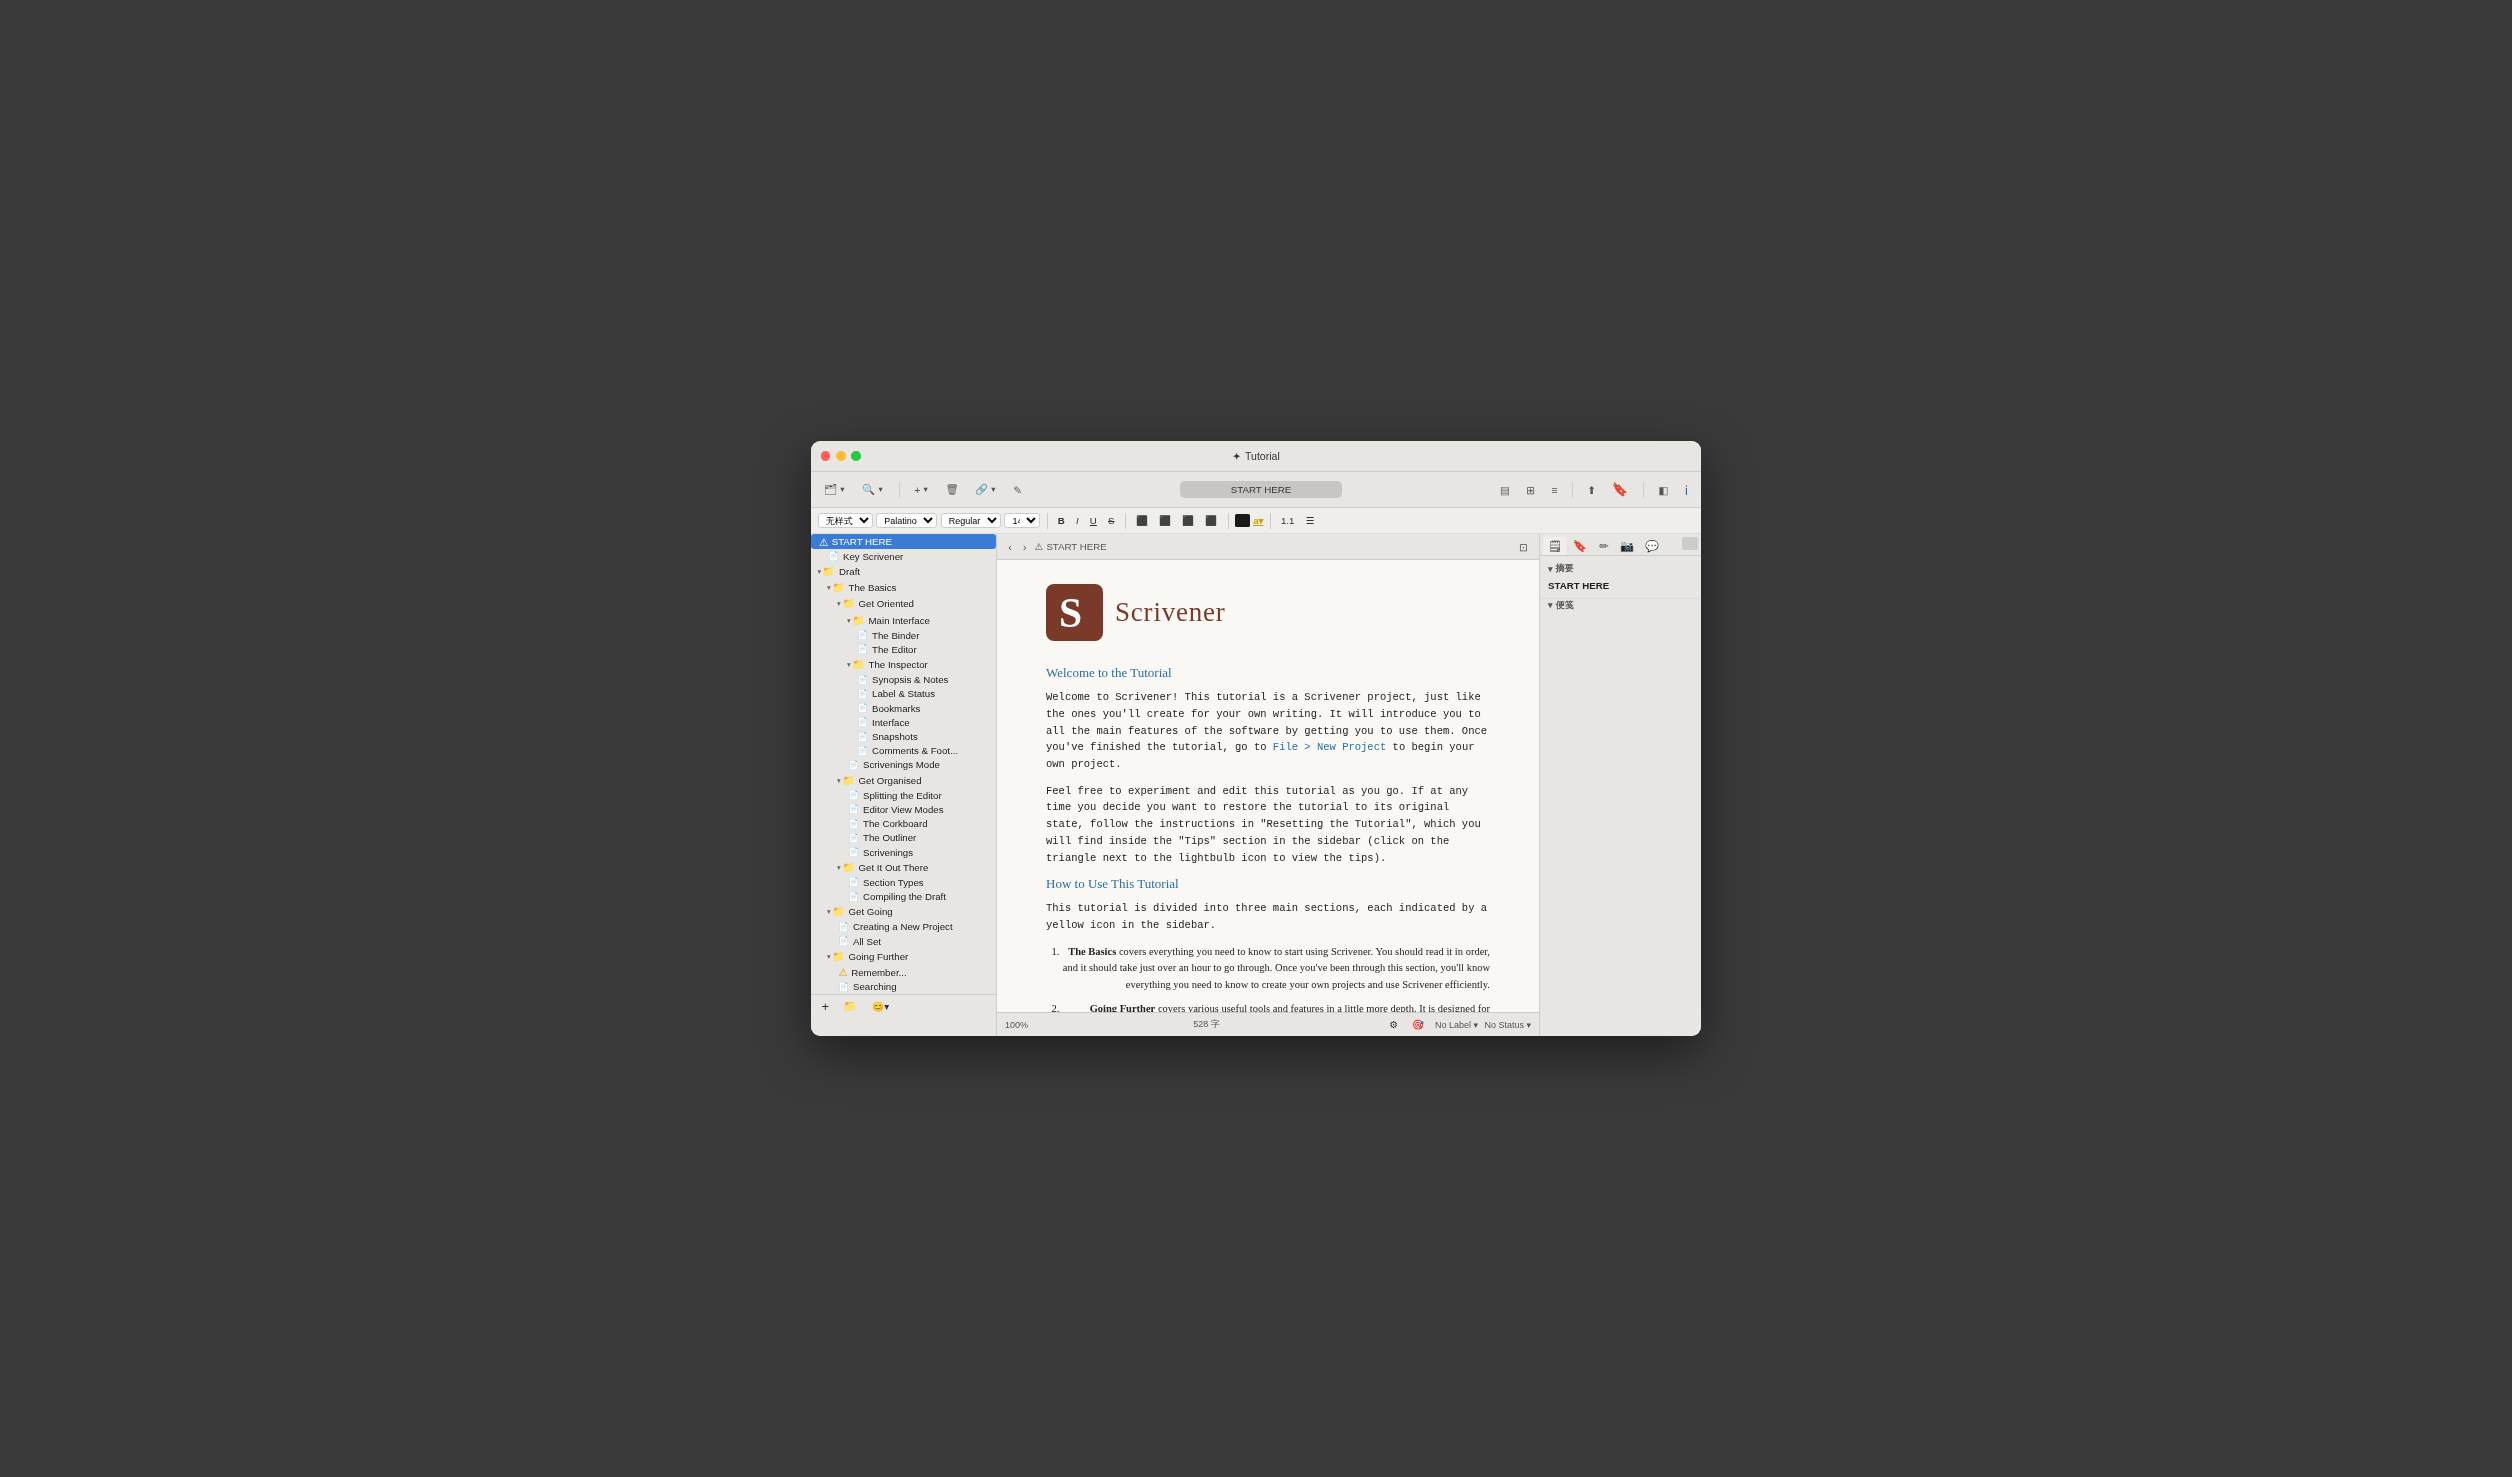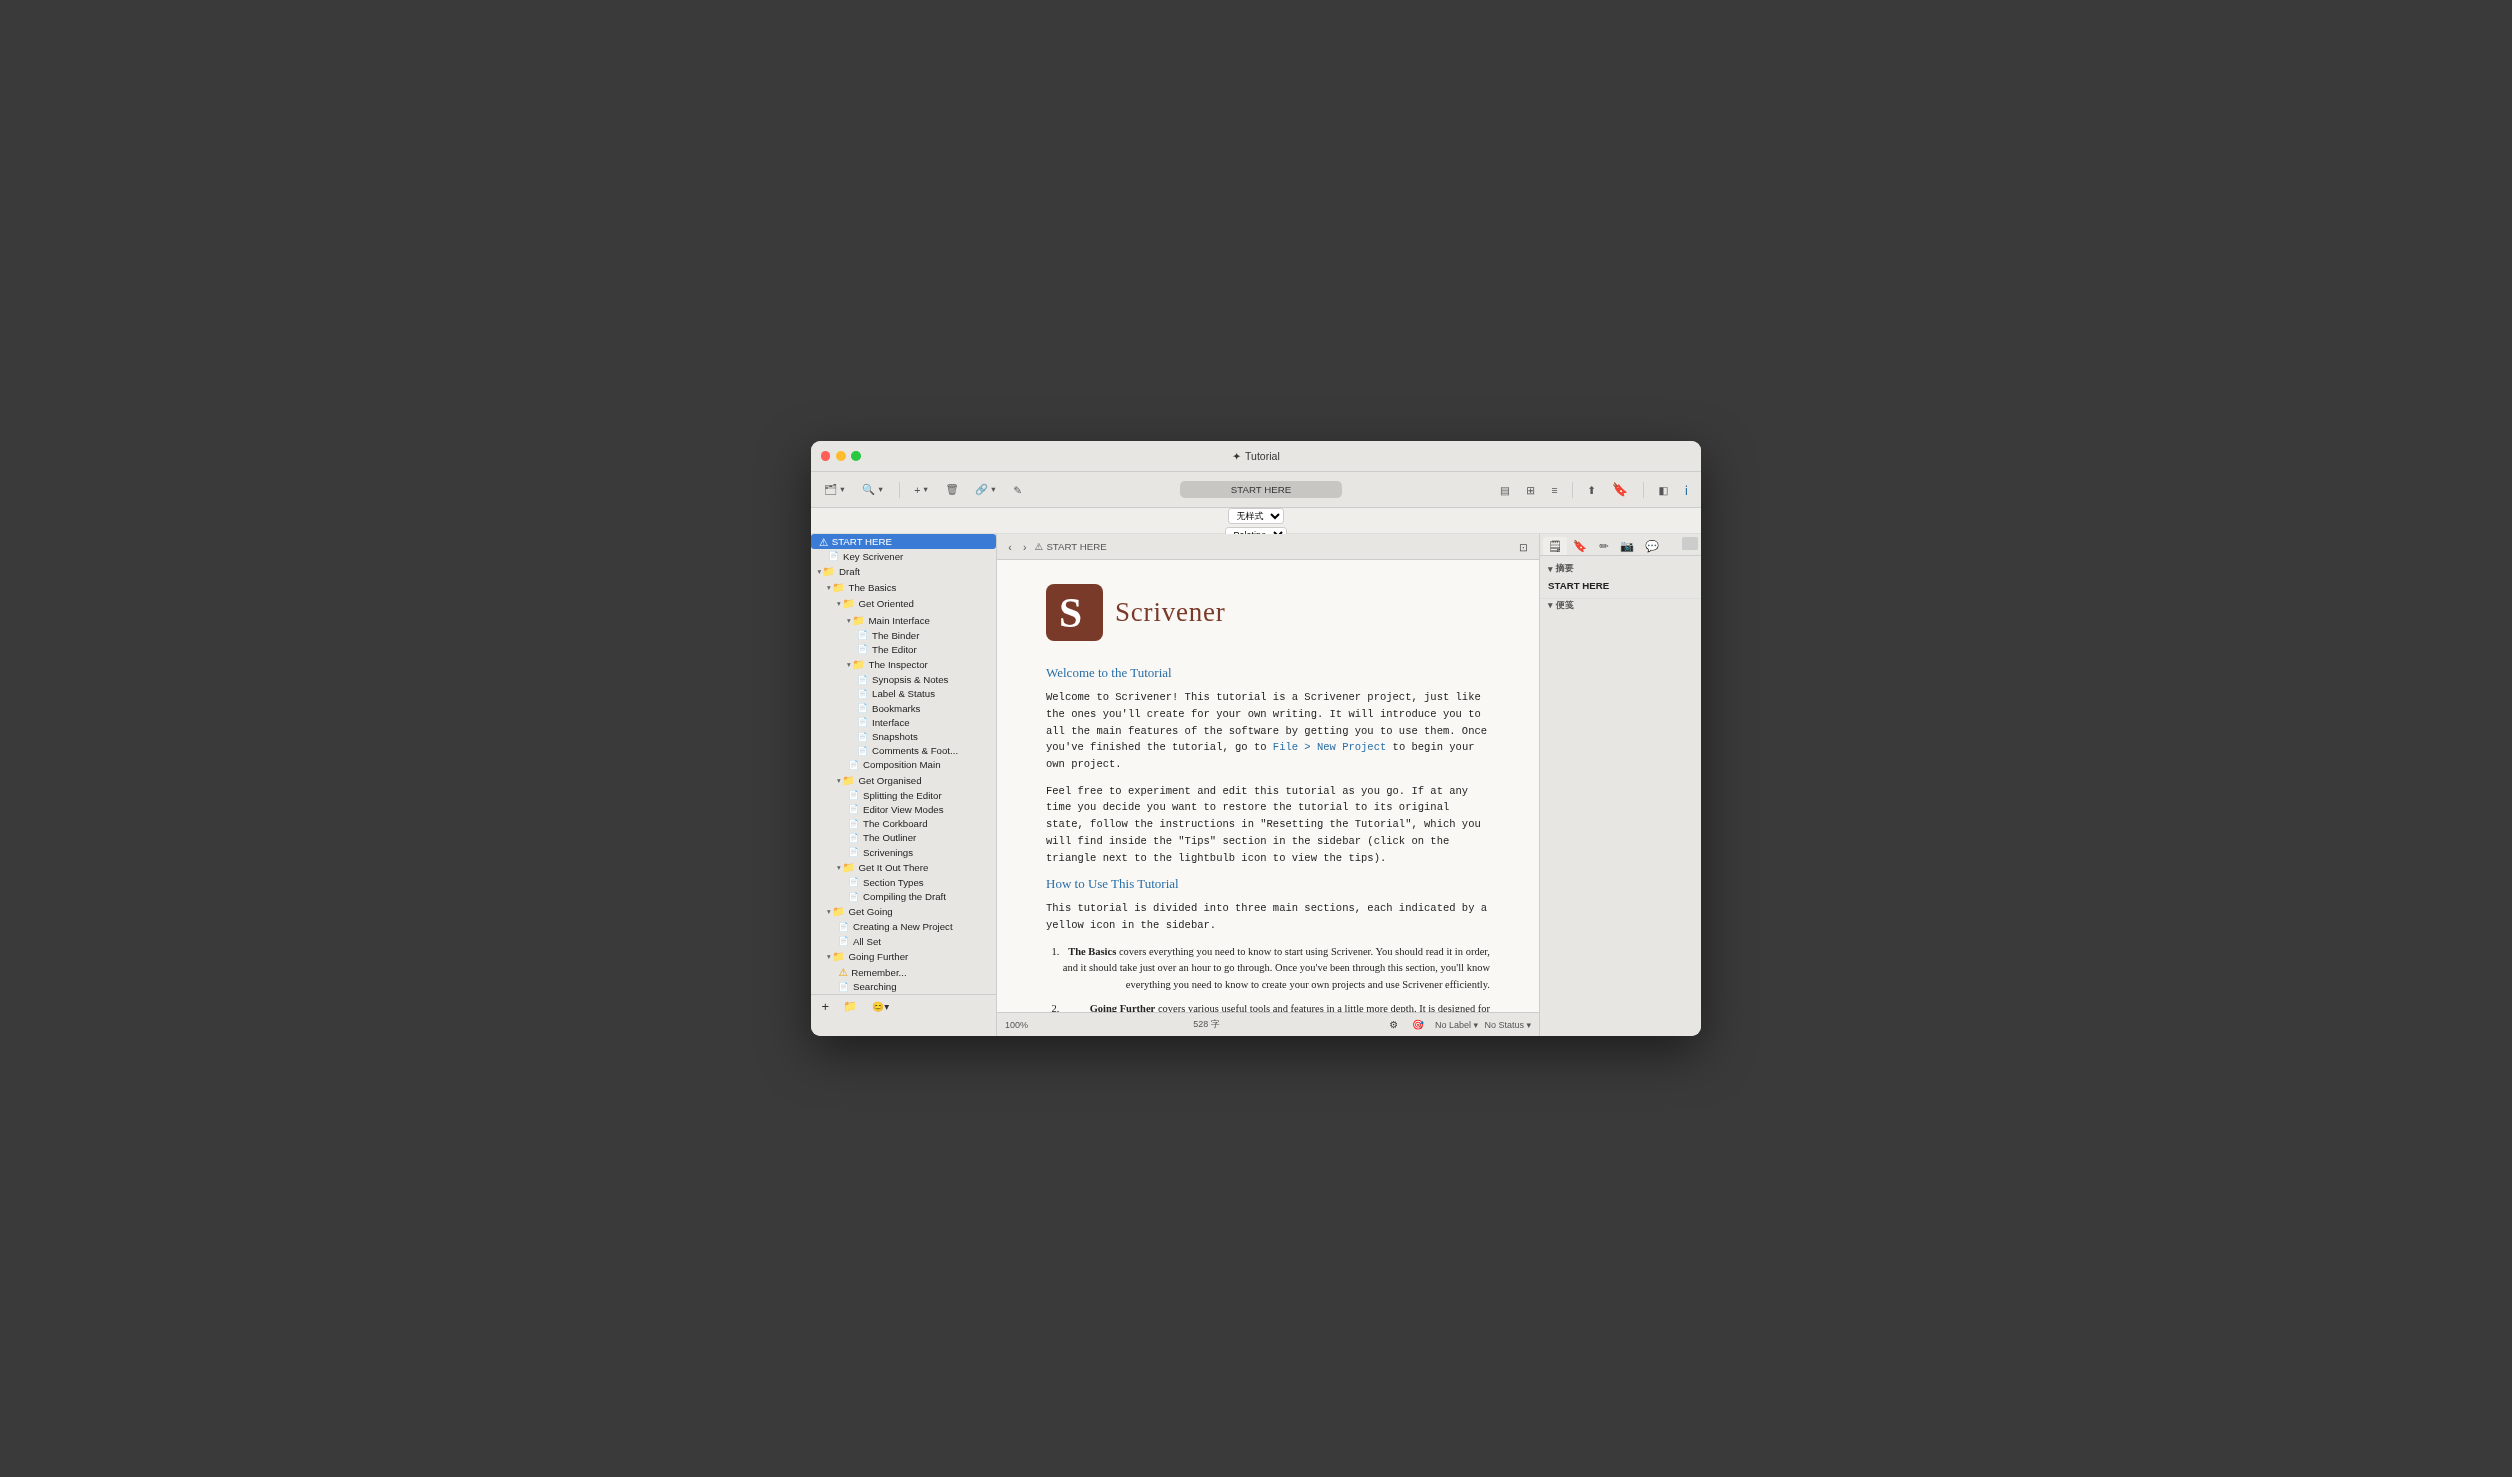--- a/index.html
+++ b/index.html
@@ -94,21 +94,20 @@
     
     .formatbar {
       background: #f0eeea;
       height: 26px;
       display: flex;
       align-items: center;
       padding: 0 6.5px;
       gap: 3.2px;
       border-bottom: 0.8px solid #ddd;
       font-size: 9.7px;
-      flex-direction: column;
     }
     .fmt-select {
       background: #fff;
       border: 0.8px solid #ccc;
       border-radius: 3.2px;
       padding: 0.8px 3.2px;
       font-size: 9px;
       cursor: pointer;
     }
     .fmt-btn {
@@ -521,21 +520,21 @@
 
       <div class="sidebar-item indent-4">
         <span class="triangle"> </span>
         <span class="item-icon doc-icon">📄</span>
         <span>Comments &amp; Foot...</span>
       </div>
 
       <div class="sidebar-item indent-3">
         <span class="triangle"> </span>
         <span class="item-icon doc-icon">📄</span>
-        <span>Composition Main</span>
+        <span>Scrivenings Mode</span>
       </div>
 
       <div class="sidebar-item indent-2">
         <span class="triangle">▾</span>
         <span class="item-icon folder-icon">📁</span>
         <span>Get Organised</span>
       </div>
 
       <div class="sidebar-item indent-3">
         <span class="triangle"> </span>

